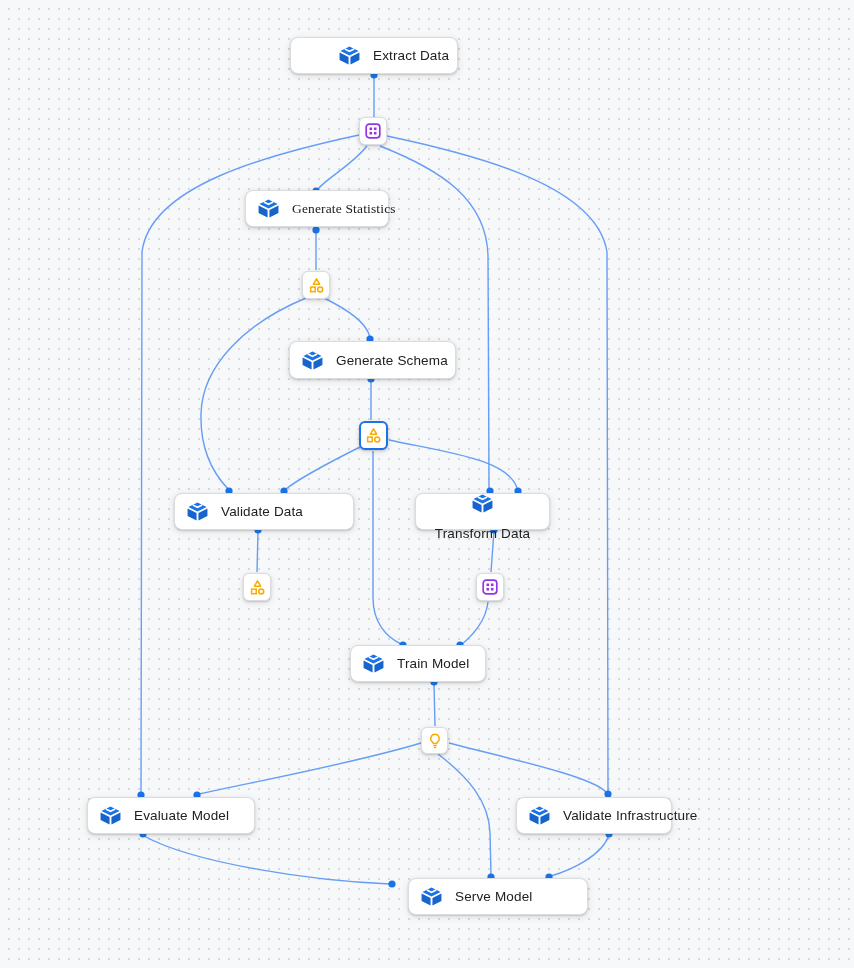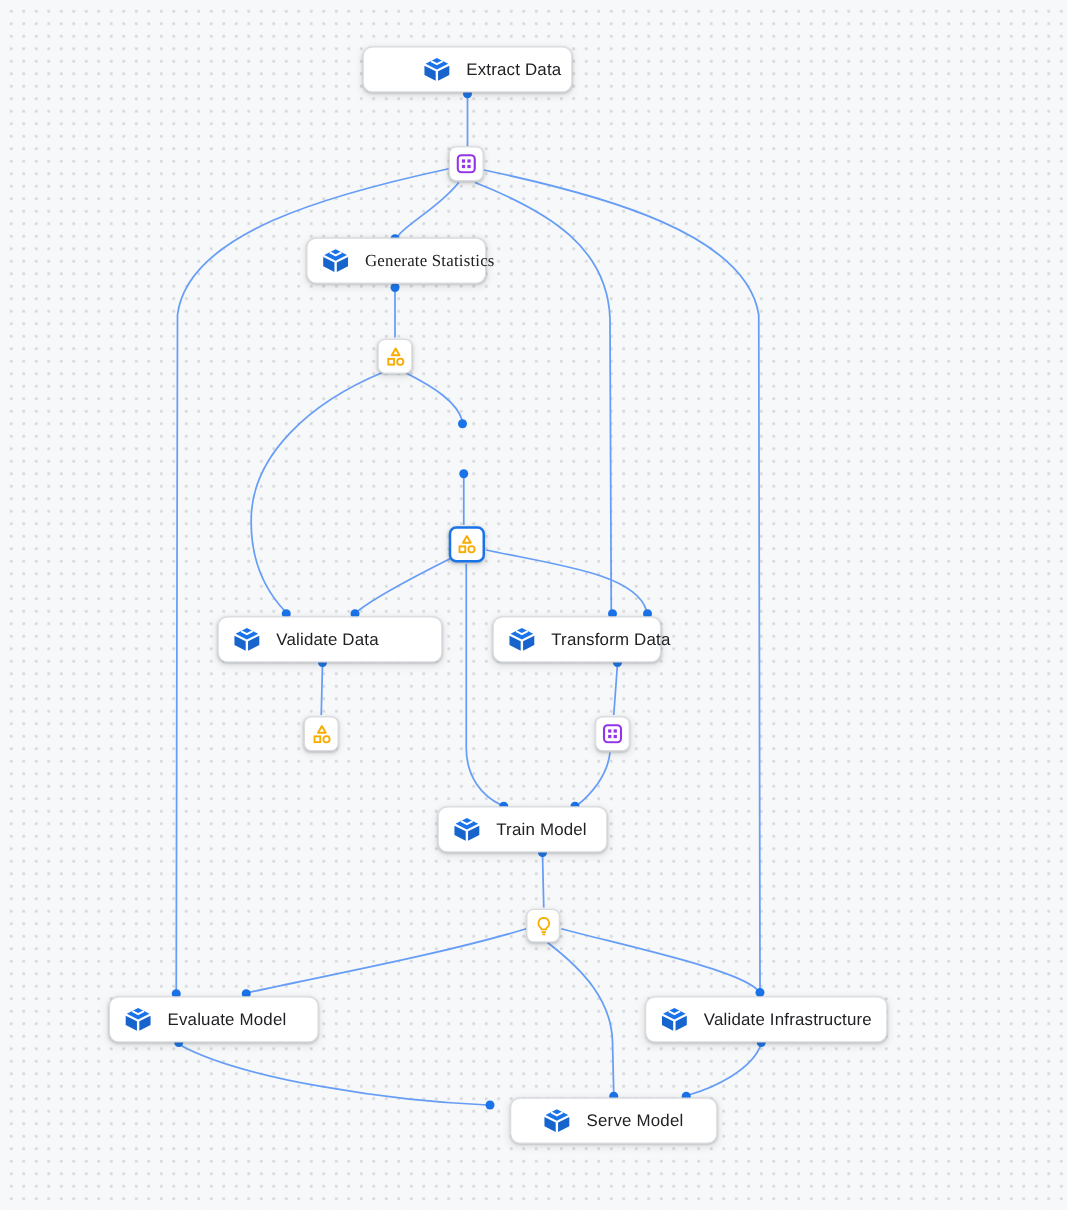--- a/index.html
+++ b/index.html
@@ -106,32 +106,43 @@
     <span class="icon-slot">
       <svg width="21" height="19" viewBox="0 0 24 22" xmlns="http://www.w3.org/2000/svg">
         <polygon points="12,0.5 22.5,5.8 12,11.1 1.5,5.8" fill="#1a73e8"></polygon>
         <path d="M6.6,3.4 L12,6.1 L17.4,3.4" stroke="#ffffff" stroke-width="1.8" fill="none"></path>
         <polygon points="0.5,7.6 10.9,12.85 10.9,21.5 0.5,16.25" fill="#1765cc"></polygon>
         <polygon points="23.5,7.6 13.1,12.85 13.1,21.5 23.5,16.25" fill="#1765cc"></polygon>
       </svg>
     </span>
     <span class="node-label">Generate Statistics</span>
   </div>
+    <div class="component-node" style="left: 289px; top: 341px; width: 167px; height: 38px;">
+    <span class="icon-slot">
+      <svg width="21" height="19" viewBox="0 0 24 22" xmlns="http://www.w3.org/2000/svg">
+        <polygon points="12,0.5 22.5,5.8 12,11.1 1.5,5.8" fill="#1a73e8"></polygon>
+        <path d="M6.6,3.4 L12,6.1 L17.4,3.4" stroke="#ffffff" stroke-width="1.8" fill="none"></path>
+        <polygon points="0.5,7.6 10.9,12.85 10.9,21.5 0.5,16.25" fill="#1765cc"></polygon>
+        <polygon points="23.5,7.6 13.1,12.85 13.1,21.5 23.5,16.25" fill="#1765cc"></polygon>
+      </svg>
+    </span>
+    <span class="node-label">Generate Schema</span>
+  </div>
     <div class="component-node" style="left: 174px; top: 493px; width: 180px; height: 37px;">
     <span class="icon-slot">
       <svg width="21" height="19" viewBox="0 0 24 22" xmlns="http://www.w3.org/2000/svg">
         <polygon points="12,0.5 22.5,5.8 12,11.1 1.5,5.8" fill="#1a73e8"></polygon>
         <path d="M6.6,3.4 L12,6.1 L17.4,3.4" stroke="#ffffff" stroke-width="1.8" fill="none"></path>
         <polygon points="0.5,7.6 10.9,12.85 10.9,21.5 0.5,16.25" fill="#1765cc"></polygon>
         <polygon points="23.5,7.6 13.1,12.85 13.1,21.5 23.5,16.25" fill="#1765cc"></polygon>
       </svg>
     </span>
     <span class="node-label">Validate Data</span>
   </div>
-    <div class="component-node" style="left: 394px; top: 493px; width: 135px; height: 37px;">
+    <div class="component-node" style="left: 415px; top: 493px; width: 135px; height: 37px; flex-direction: column;">
     <span class="icon-slot">
       <svg width="21" height="19" viewBox="0 0 24 22" xmlns="http://www.w3.org/2000/svg">
         <polygon points="12,0.5 22.5,5.8 12,11.1 1.5,5.8" fill="#1a73e8"></polygon>
         <path d="M6.6,3.4 L12,6.1 L17.4,3.4" stroke="#ffffff" stroke-width="1.8" fill="none"></path>
         <polygon points="0.5,7.6 10.9,12.85 10.9,21.5 0.5,16.25" fill="#1765cc"></polygon>
         <polygon points="23.5,7.6 13.1,12.85 13.1,21.5 23.5,16.25" fill="#1765cc"></polygon>
       </svg>
     </span>
     <span class="node-label">Transform Data</span>
   </div>
@@ -150,32 +161,32 @@
     <span class="icon-slot">
       <svg width="21" height="19" viewBox="0 0 24 22" xmlns="http://www.w3.org/2000/svg">
         <polygon points="12,0.5 22.5,5.8 12,11.1 1.5,5.8" fill="#1a73e8"></polygon>
         <path d="M6.6,3.4 L12,6.1 L17.4,3.4" stroke="#ffffff" stroke-width="1.8" fill="none"></path>
         <polygon points="0.5,7.6 10.9,12.85 10.9,21.5 0.5,16.25" fill="#1765cc"></polygon>
         <polygon points="23.5,7.6 13.1,12.85 13.1,21.5 23.5,16.25" fill="#1765cc"></polygon>
       </svg>
     </span>
     <span class="node-label">Evaluate Model</span>
   </div>
-    <div class="component-node" style="left: 516px; top: 797px; width: 194px; height: 37px;">
+    <div class="component-node" style="left: 516px; top: 797px; width: 156px; height: 37px;">
     <span class="icon-slot">
       <svg width="21" height="19" viewBox="0 0 24 22" xmlns="http://www.w3.org/2000/svg">
         <polygon points="12,0.5 22.5,5.8 12,11.1 1.5,5.8" fill="#1a73e8"></polygon>
         <path d="M6.6,3.4 L12,6.1 L17.4,3.4" stroke="#ffffff" stroke-width="1.8" fill="none"></path>
         <polygon points="0.5,7.6 10.9,12.85 10.9,21.5 0.5,16.25" fill="#1765cc"></polygon>
         <polygon points="23.5,7.6 13.1,12.85 13.1,21.5 23.5,16.25" fill="#1765cc"></polygon>
       </svg>
     </span>
     <span class="node-label">Validate Infrastructure</span>
   </div>
-    <div class="component-node" style="left: 408px; top: 878px; width: 166px; height: 37px; justify-content: center;">
+    <div class="component-node" style="left: 408px; top: 878px; width: 180px; height: 37px;">
     <span class="icon-slot">
       <svg width="21" height="19" viewBox="0 0 24 22" xmlns="http://www.w3.org/2000/svg">
         <polygon points="12,0.5 22.5,5.8 12,11.1 1.5,5.8" fill="#1a73e8"></polygon>
         <path d="M6.6,3.4 L12,6.1 L17.4,3.4" stroke="#ffffff" stroke-width="1.8" fill="none"></path>
         <polygon points="0.5,7.6 10.9,12.85 10.9,21.5 0.5,16.25" fill="#1765cc"></polygon>
         <polygon points="23.5,7.6 13.1,12.85 13.1,21.5 23.5,16.25" fill="#1765cc"></polygon>
       </svg>
     </span>
     <span class="node-label">Serve Model</span>
   </div>

